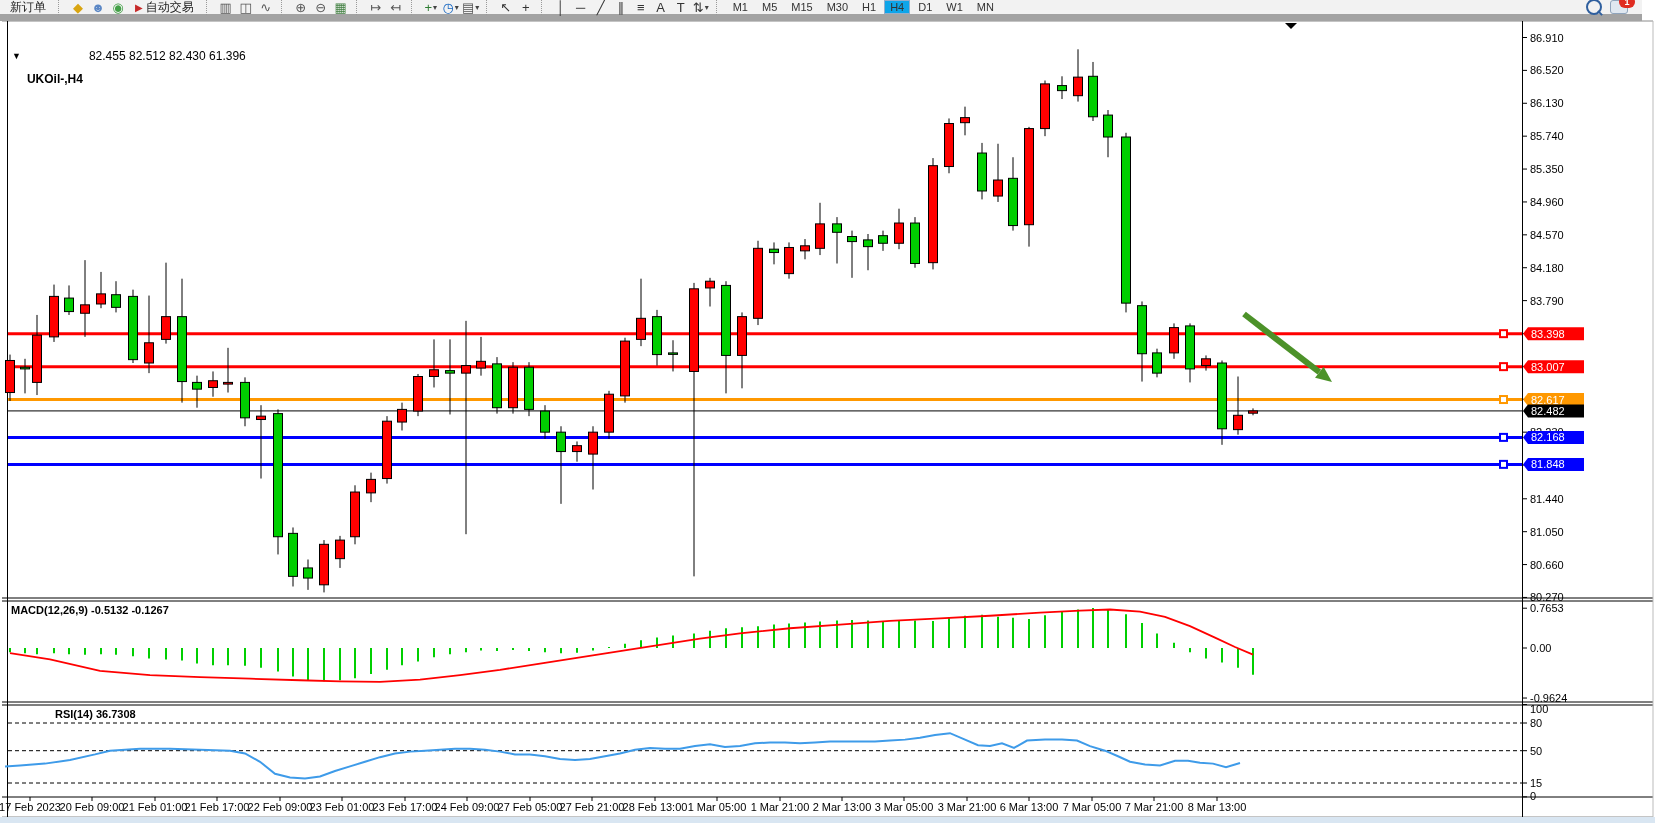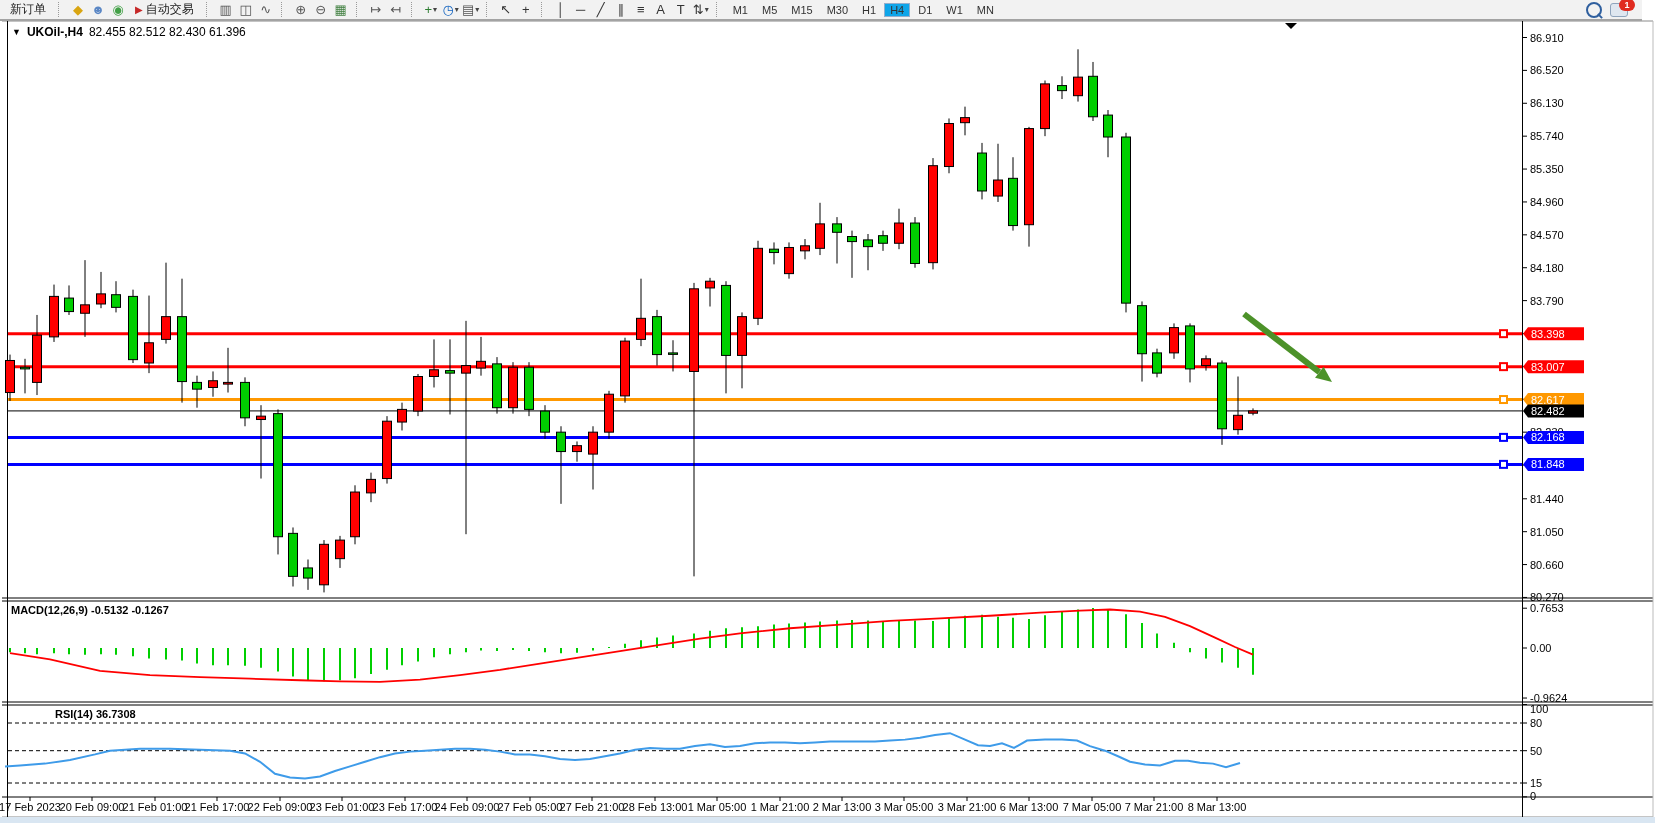--- a/index.html
+++ b/index.html
@@ -1,20 +1,20 @@
 <!DOCTYPE html>
 <html><head>
 <meta charset="utf-8">
 <style>
   html,body{margin:0;padding:0;background:#fff;}
   body{width:1655px;height:823px;position:relative;overflow:hidden;
        font-family:"Liberation Sans","DejaVu Sans",sans-serif;-webkit-font-smoothing:antialiased;}
   
   .toolbar{position:absolute;top:0;left:0;width:1642px;height:21px;background:#f2f2f2;
-           border-bottom:2px solid #a3a3a3;display:flex;align-items:center;gap:2px;
+           border-bottom:7px solid #a3a3a3;display:flex;align-items:center;gap:2px;
            padding-left:4px;box-sizing:border-box;z-index:10;font-size:12px;color:#222;}
   .tb-btn{display:flex;align-items:center;gap:3px;padding:1px 6px;cursor:default;white-space:nowrap;}
   .tb-ico{width:18px;height:17px;display:flex;align-items:center;justify-content:center;
           font-size:13px;line-height:17px;cursor:default;}
   .tb-dd{font-size:8px;color:#444;margin-left:1px;}
   .tb-sep{width:5px;height:15px;border-left:1px dotted #9a9a9a;margin:0 3px 0 4px;}
   .tb-tf{padding:1px 6px;font-size:11px;color:#333;cursor:default;}
   .tb-tf.active{background:#0ea5e9;border:1px solid #93aecc;padding:0 5px;}
   .tb-spacer{flex:1;}
   .i-search{width:12px;height:12px;border:2px solid #2f5f9e;border-radius:50%;position:relative;margin-right:6px;}
@@ -87,21 +87,21 @@
     <span class="tb-tf">MN</span>
     <span class="tb-spacer"></span>
     <span class="i-search"></span>
     <span class="i-chat">
       <span class="badge">1</span>
     </span>
   </div>
 
 <div class="chart-title">
   <span class="tri">▼</span>
-  <span style="font-weight:bold;">UKOil-,H4</span>
+  <span style="font-weight:bold;margin-top:47px;">UKOil-,H4</span>
   <span>82.455 82.512 82.430 61.396</span>
 </div>
 <div class="pane-label" style="top:604px;">MACD(12,26,9) -0.5132 -0.1267</div>
 <div class="pane-label" style="top:708px;padding-left:44px;">RSI(14) 36.7308</div>
 
 <svg id="cv" width="1655" height="823">
     <rect x="0" y="21" width="1655" height="796" fill="#ffffff"></rect>
     <g>
       <line x1="2" y1="21" x2="1653" y2="21" stroke="#8a8a8a" stroke-width="1"></line>
       <line x1="2" y1="598" x2="1653" y2="598" stroke="#000" stroke-width="1"></line>

